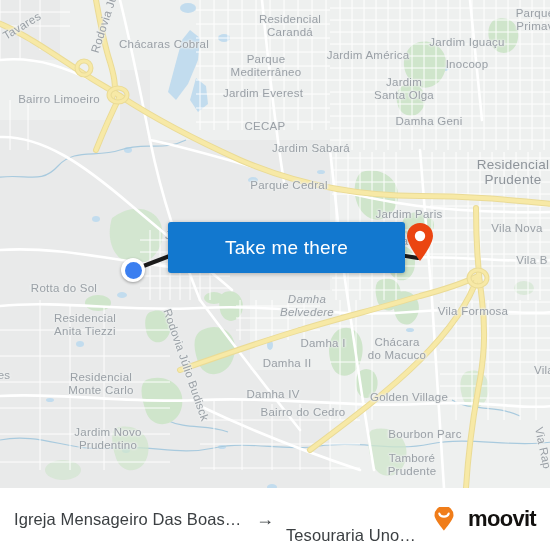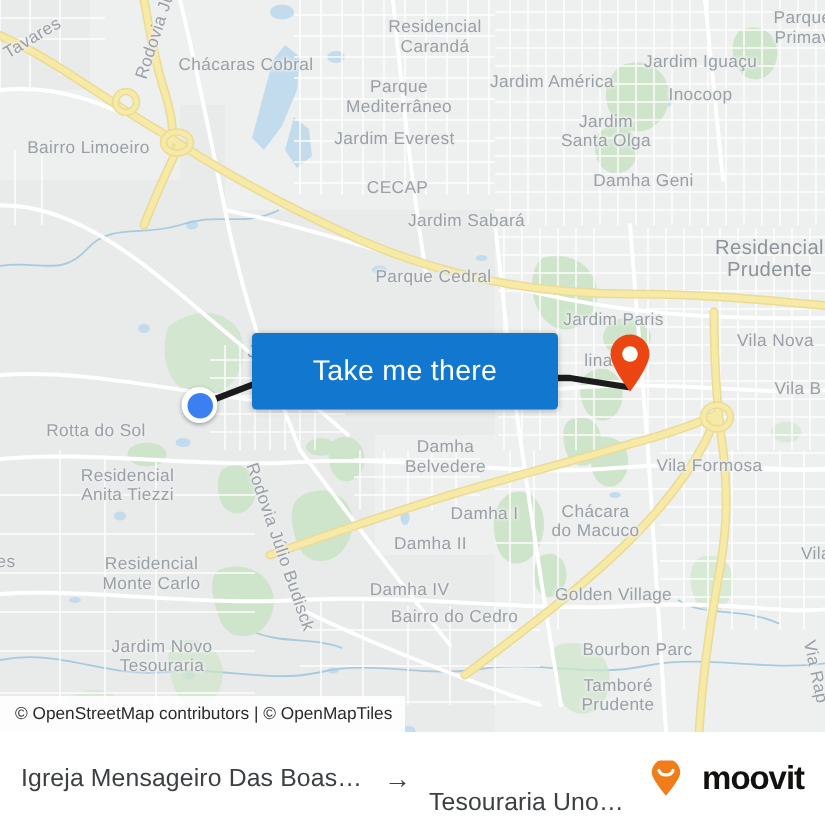--- a/index.html
+++ b/index.html
@@ -49,21 +49,21 @@
   }
   #dest-marker {
     position: absolute;
     width: 30px; height: 40px;
   }
 
   
   #cta {
     position: absolute;
     left: 168px; top: 222px;
-    width: 204px; height: 51px;
+    width: 237px; height: 51px;
     background: #1278cf;
     border: none;
     border-radius: 3px;
     color: #ffffff;
     font-size: 19px;
     font-family: "Liberation Sans", sans-serif;
     letter-spacing: .2px;
     cursor: pointer;
     box-shadow: 0 1px 4px rgba(0,0,0,.28);
   }
@@ -444,59 +444,58 @@
         <div class="map-label" style="left: 311px; top: 148px;">Jardim Sabará</div>
         <div class="map-label big" style="left: 513px; top: 172px;">Residencial
 Prudente</div>
         <div class="map-label" style="left: 289px; top: 185px;">Parque Cedral</div>
         <div class="map-label" style="left: 373px; top: 214px; margin-left: 36px;">Jardim Paris</div>
         <div class="map-label" style="left: 517px; top: 228px;">Vila Nova</div>
         <div class="map-label" style="left: 168px; top: 235px;">J</div>
         <div class="map-label" style="left: 399px; top: 241px;">lina</div>
         <div class="map-label" style="left: 532px; top: 260px;">Vila B</div>
         <div class="map-label" style="left: 64px; top: 288px;">Rotta do Sol</div>
-        <div class="map-label" style="left: 297px; top: 305px;">Damha
+        <div class="map-label" style="left: 307px; top: 305px; font-style: italic;">Damha
 Belvedere</div>
         <div class="map-label" style="left: 473px; top: 311px;">Vila Formosa</div>
         <div class="map-label" style="left: 85px; top: 324px;">Residencial
 Anita Tiezzi</div>
         <div class="map-label" style="left: 186px; top: 365px; transform: translate(-50%, -50%) rotate(71deg);">Rodovia Júlio Budisck</div>
         <div class="map-label" style="left: 323px; top: 343px;">Damha I</div>
         <div class="map-label" style="left: 397px; top: 348px;">Chácara
 do Macuco</div>
         <div class="map-label" style="left: 287px; top: 363px;">Damha II</div>
         <div class="map-label" style="left: 101px; top: 383px;">Residencial
 Monte Carlo</div>
         <div class="map-label" style="left: 4px; top: 375px;">es</div>
         <div class="map-label" style="left: 273px; top: 394px;">Damha IV</div>
         <div class="map-label" style="left: 409px; top: 397px;">Golden Village</div>
         <div class="map-label" style="left: 303px; top: 412px;">Bairro do Cedro</div>
         <div class="map-label" style="left: 108px; top: 438px;">Jardim Novo
-Tesouraria</div>
+Prudentino</div>
         <div class="map-label" style="left: 425px; top: 434px;">Bourbon Parc</div>
         <div class="map-label" style="left: 412px; top: 464px;">Tamboré
 Prudente</div>
         <div class="map-label" style="left: 543px; top: 448px; transform: translate(-50%, -50%) rotate(78deg);">Via Rap</div>
         <div class="map-label" style="left: 544px; top: 370px;">Vila</div>
       </div>
 
     <div id="origin-marker" style="left:121px; top:258px;">
       <div class="dot"></div>
     </div>
 
     <div id="dest-marker" style="left:405px; top:222px;">
       <svg viewBox="0 0 30 40" width="30" height="40" xmlns="http://www.w3.org/2000/svg">
         <path d="M15 39 C15 39 28 22.5 28 14 A13 13 0 1 0 2 14 C2 22.5 15 39 15 39 Z" fill="#eb4511"></path>
         <circle cx="15" cy="14" r="5.2" fill="#ffffff"></circle>
       </svg>
     </div>
 
     <button id="cta">Take me there</button>
 
-    <div id="attribution">© OpenStreetMap contributors | © OpenMapTiles</div>
   </div>
 
   <div id="footer">
     <div id="foot-origin" class="foot-place">Igreja Mensageiro Das Boas N…</div>
     <div id="foot-arrow">→</div>
     <div id="foot-dest" class="foot-place">Tesouraria Unoe…</div>
     <div id="moovit-logo">
       <svg width="22" height="24" viewBox="0 0 22 24" xmlns="http://www.w3.org/2000/svg">
         <path d="M11 23.5 C11 23.5 20.5 12.5 20.5 8.2 A9.5 9.5 0 1 0 1.5 8.2 C1.5 12.5 11 23.5 11 23.5 Z" fill="#f07d1a"></path>
         <path d="M6.3 6.6 C7.6 10.6 14.4 10.6 15.7 6.6" stroke="#ffffff" stroke-width="2.1" fill="none" stroke-linecap="round"></path>

